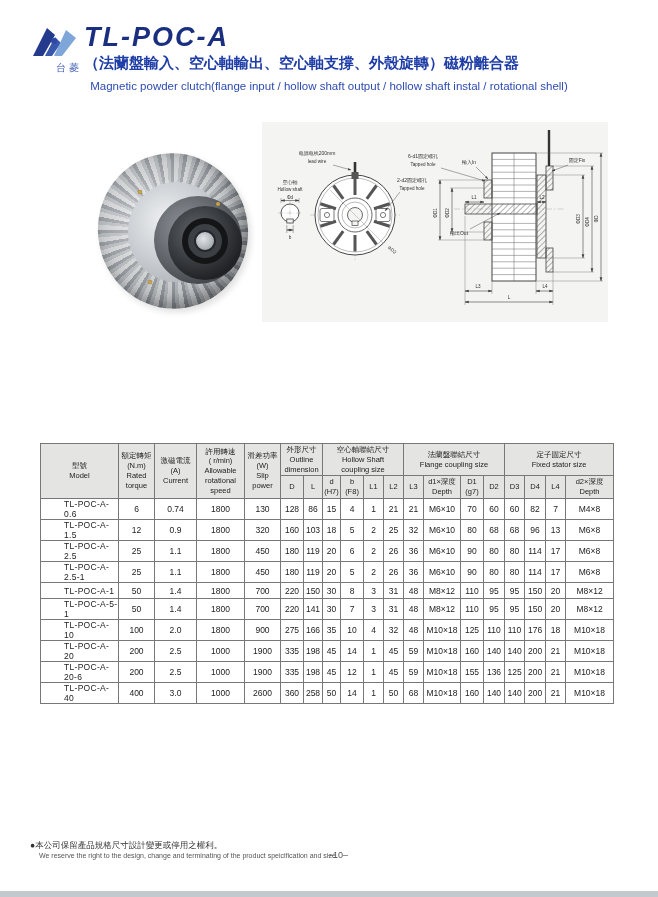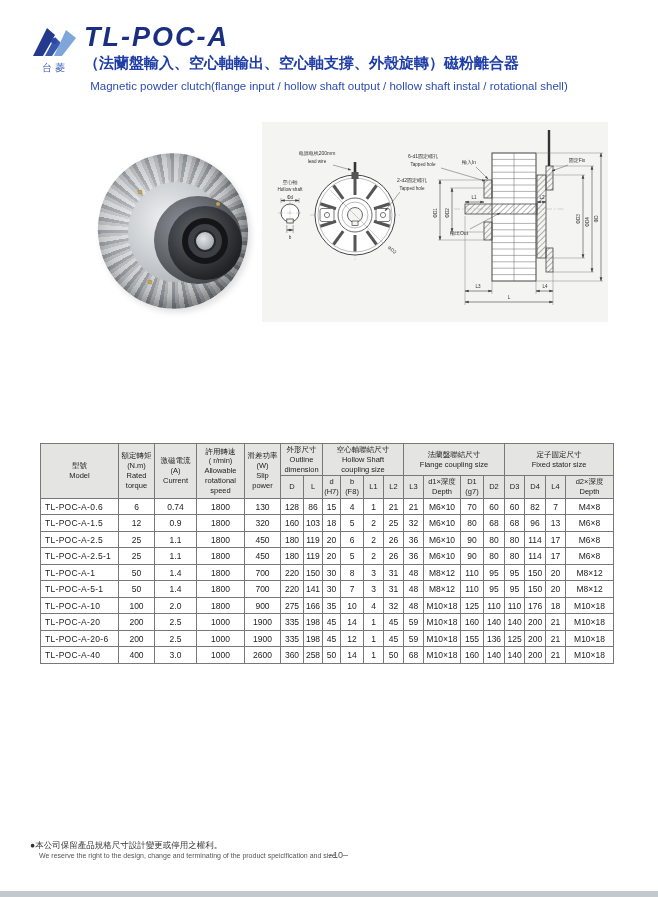--- a/index.html
+++ b/index.html
@@ -1,20 +1,20 @@
 <!DOCTYPE html>
 <html><head>
 <meta charset="utf-8">
 <style>
   html,body{margin:0;padding:0;background:#fff;}
   .page{position:relative;width:658px;height:897px;background:#ffffff;overflow:hidden;
         font-family:"Liberation Sans","DejaVu Sans",sans-serif;}
   
   .logo{position:absolute;left:30px;top:24px;width:50px;height:38px;}
-  .logo-text{position:absolute;left:28px;top:61px;width:54px;text-align:center;
+  .logo-text{position:absolute;left:28px;top:61px;width:54px;text-align:right;
              font-size:10px;color:#3f5fb4;letter-spacing:3px;}
   .title{position:absolute;left:84px;top:22px;font-size:27px;font-weight:bold;font-style:italic;
          color:#1a2f80;letter-spacing:2px;}
   .subtitle-zh{position:absolute;left:84px;top:54px;font-size:15px;font-weight:bold;color:#1f3da6;}
   .subtitle-en{position:absolute;left:0;top:80px;width:658px;text-align:center;
                font-size:11.5px;color:#2d4cb0;}
   
   .photo{position:absolute;left:98px;top:150px;width:165px;height:165px;}
   .wheel{position:absolute;left:0;top:3px;width:150px;height:156px;border-radius:50%;
          background:
@@ -37,21 +37,21 @@
   .panel svg{display:block;}
   .dtx{font-size:5px;fill:#333;text-anchor:middle;font-family:"Liberation Sans","DejaVu Sans",sans-serif;}
   .dtx-s{font-size:4.6px;fill:#333;text-anchor:middle;font-family:"Liberation Sans","DejaVu Sans",sans-serif;}
   
   .table-title{position:absolute;left:38px;top:418px;font-size:13.5px;font-weight:bold;color:#1a1a1a;}
   table.spec{position:absolute;left:40px;top:443px;border-collapse:collapse;table-layout:fixed;width:574px;}
   table.spec th{background:#e4e4e3;border:1px solid #787878;font-weight:normal;color:#222;
                 font-size:7.5px;line-height:1.3;white-space:pre-line;padding:1px 0;text-align:center;vertical-align:middle;}
   table.spec td{border:1px solid #787878;font-size:8.5px;color:#222;text-align:center;
                 height:15.5px;padding:0;background:#fff;vertical-align:middle;}
-  table.spec td.model-cell{text-align:left;padding-left:4px;letter-spacing:.3px;}
+  table.spec td.model-cell{text-align:left;padding-left:23px;letter-spacing:.3px;}
   
   .foot-zh{position:absolute;left:30px;top:840px;font-size:8.5px;color:#333;}
   .foot-en{position:absolute;left:39px;top:852px;font-size:7px;color:#555;}
   .page-num{position:absolute;left:328px;top:850px;font-size:9px;color:#555;}
   .bottom-edge{position:absolute;left:0;top:891px;width:658px;height:6px;background:#c3c9cc;}
 </style>
 </head>
 <body>
 
 <div class="page">

